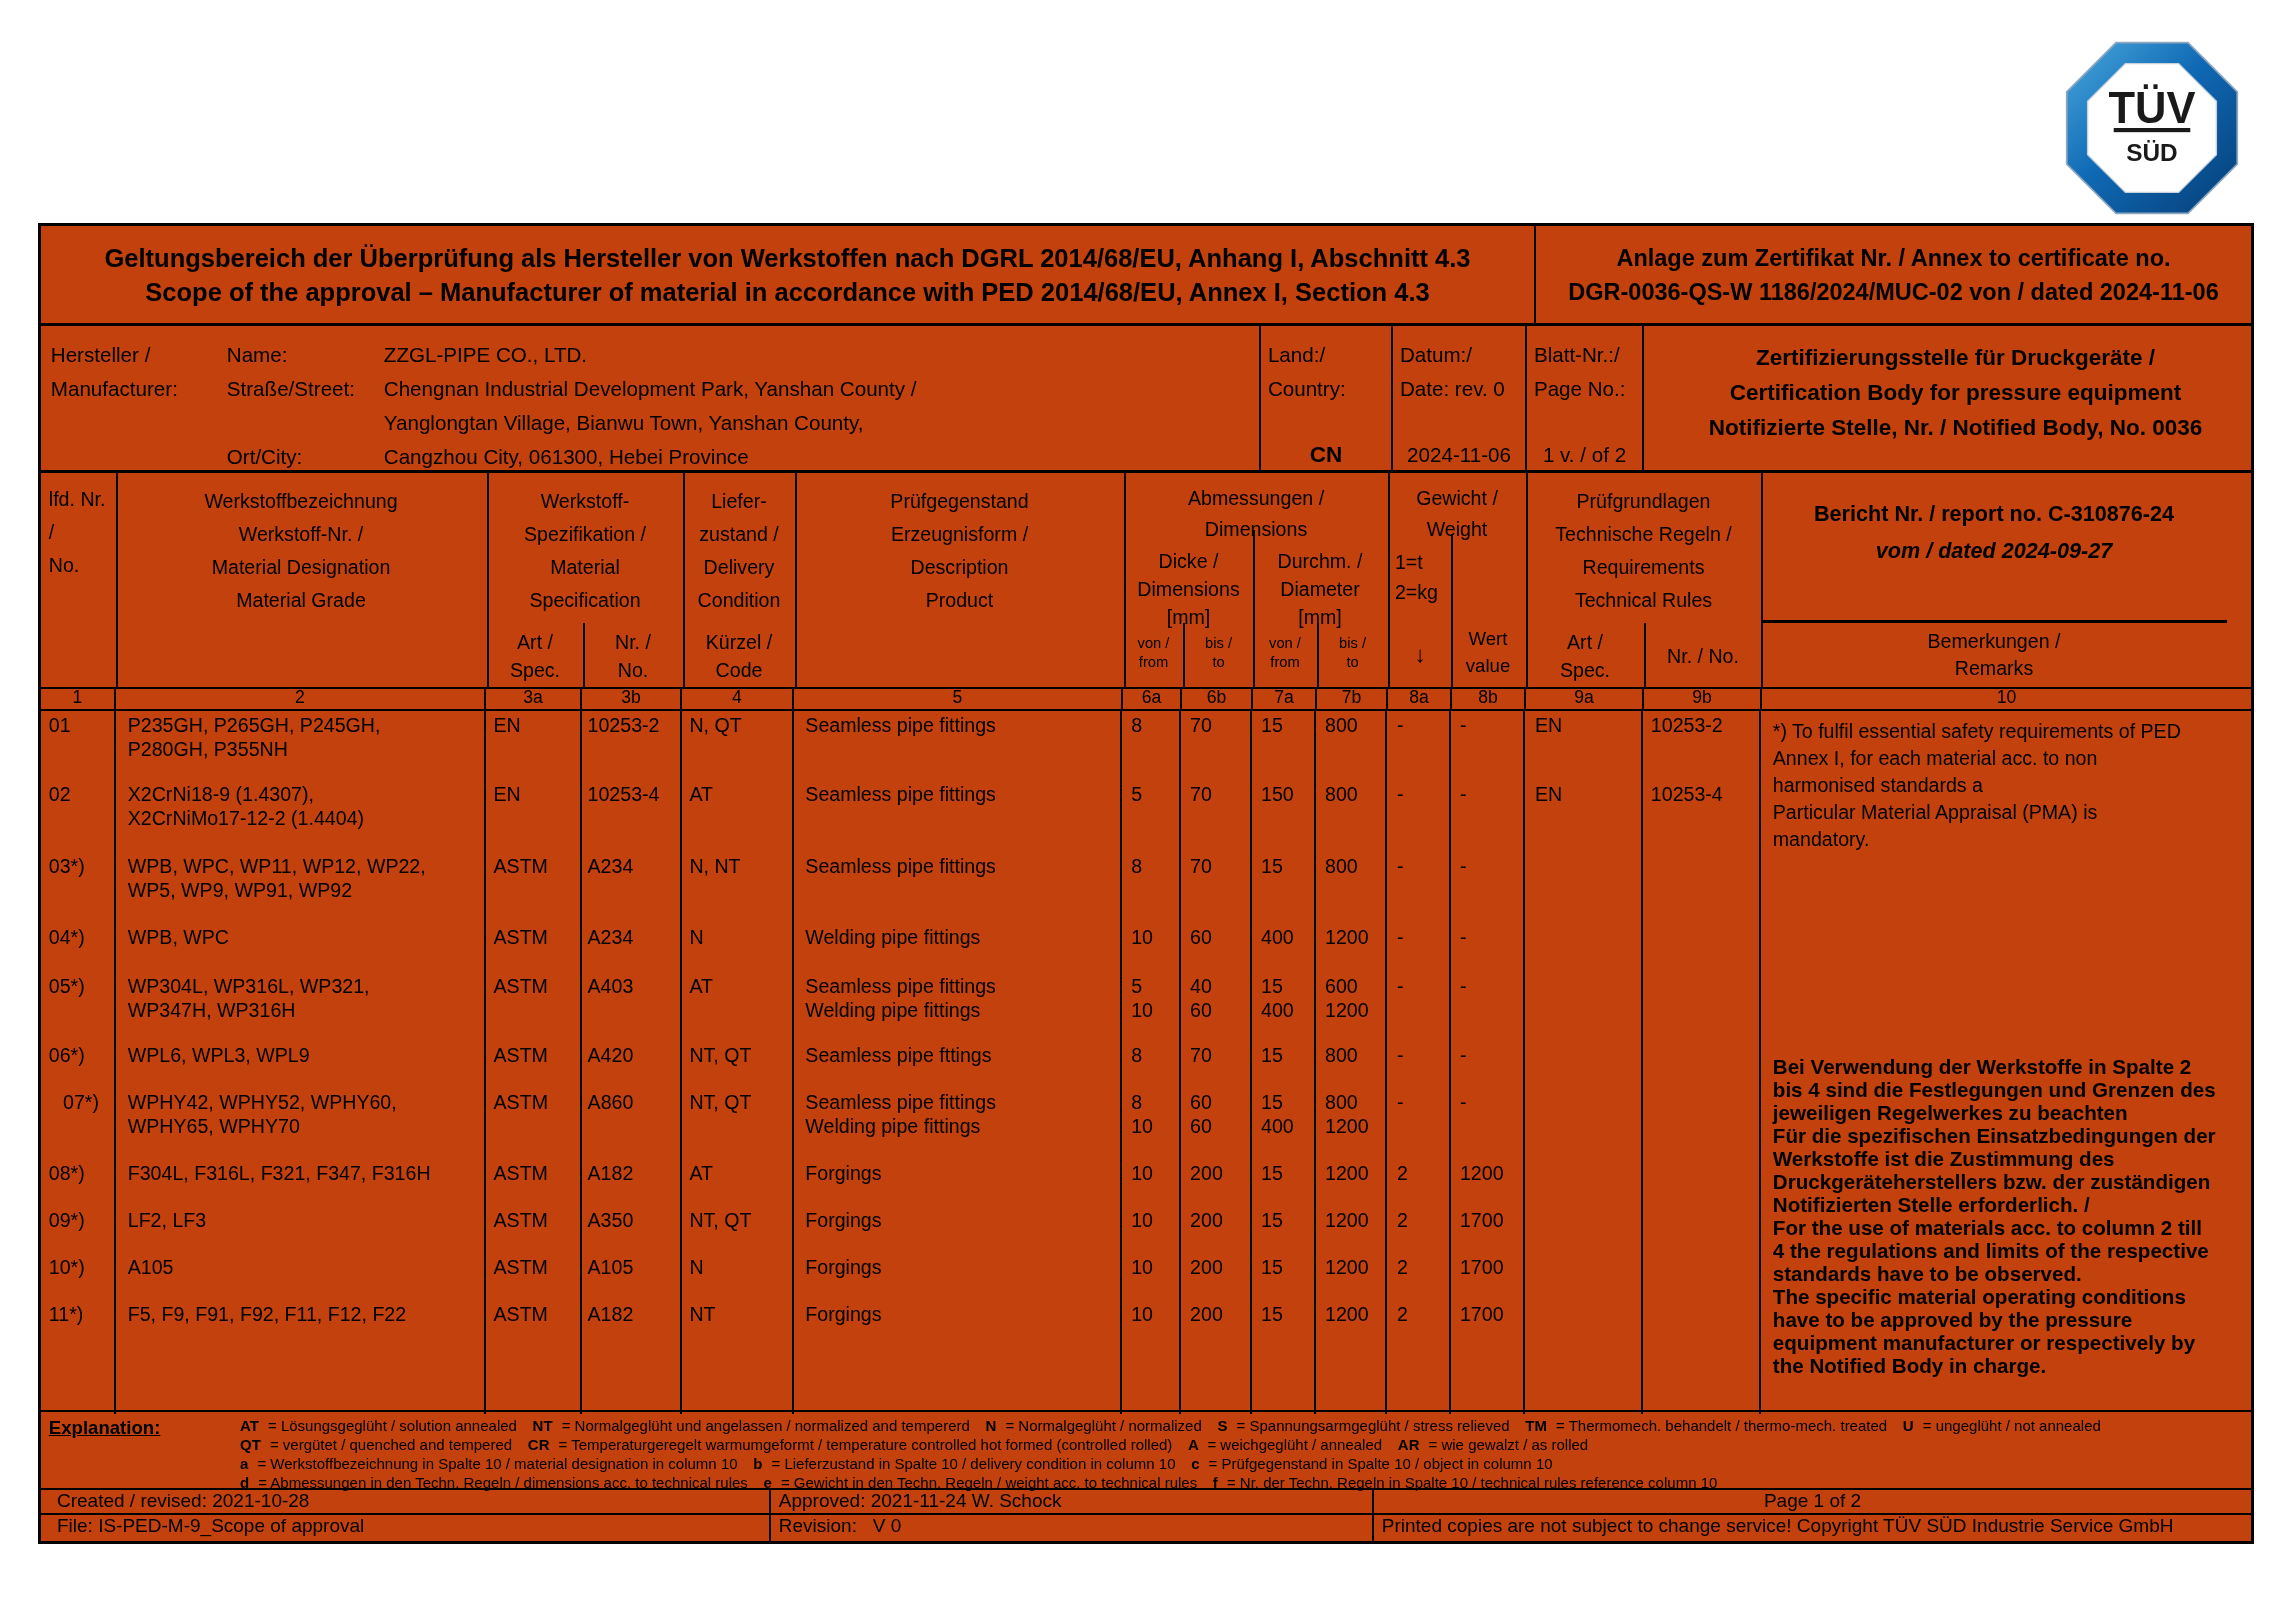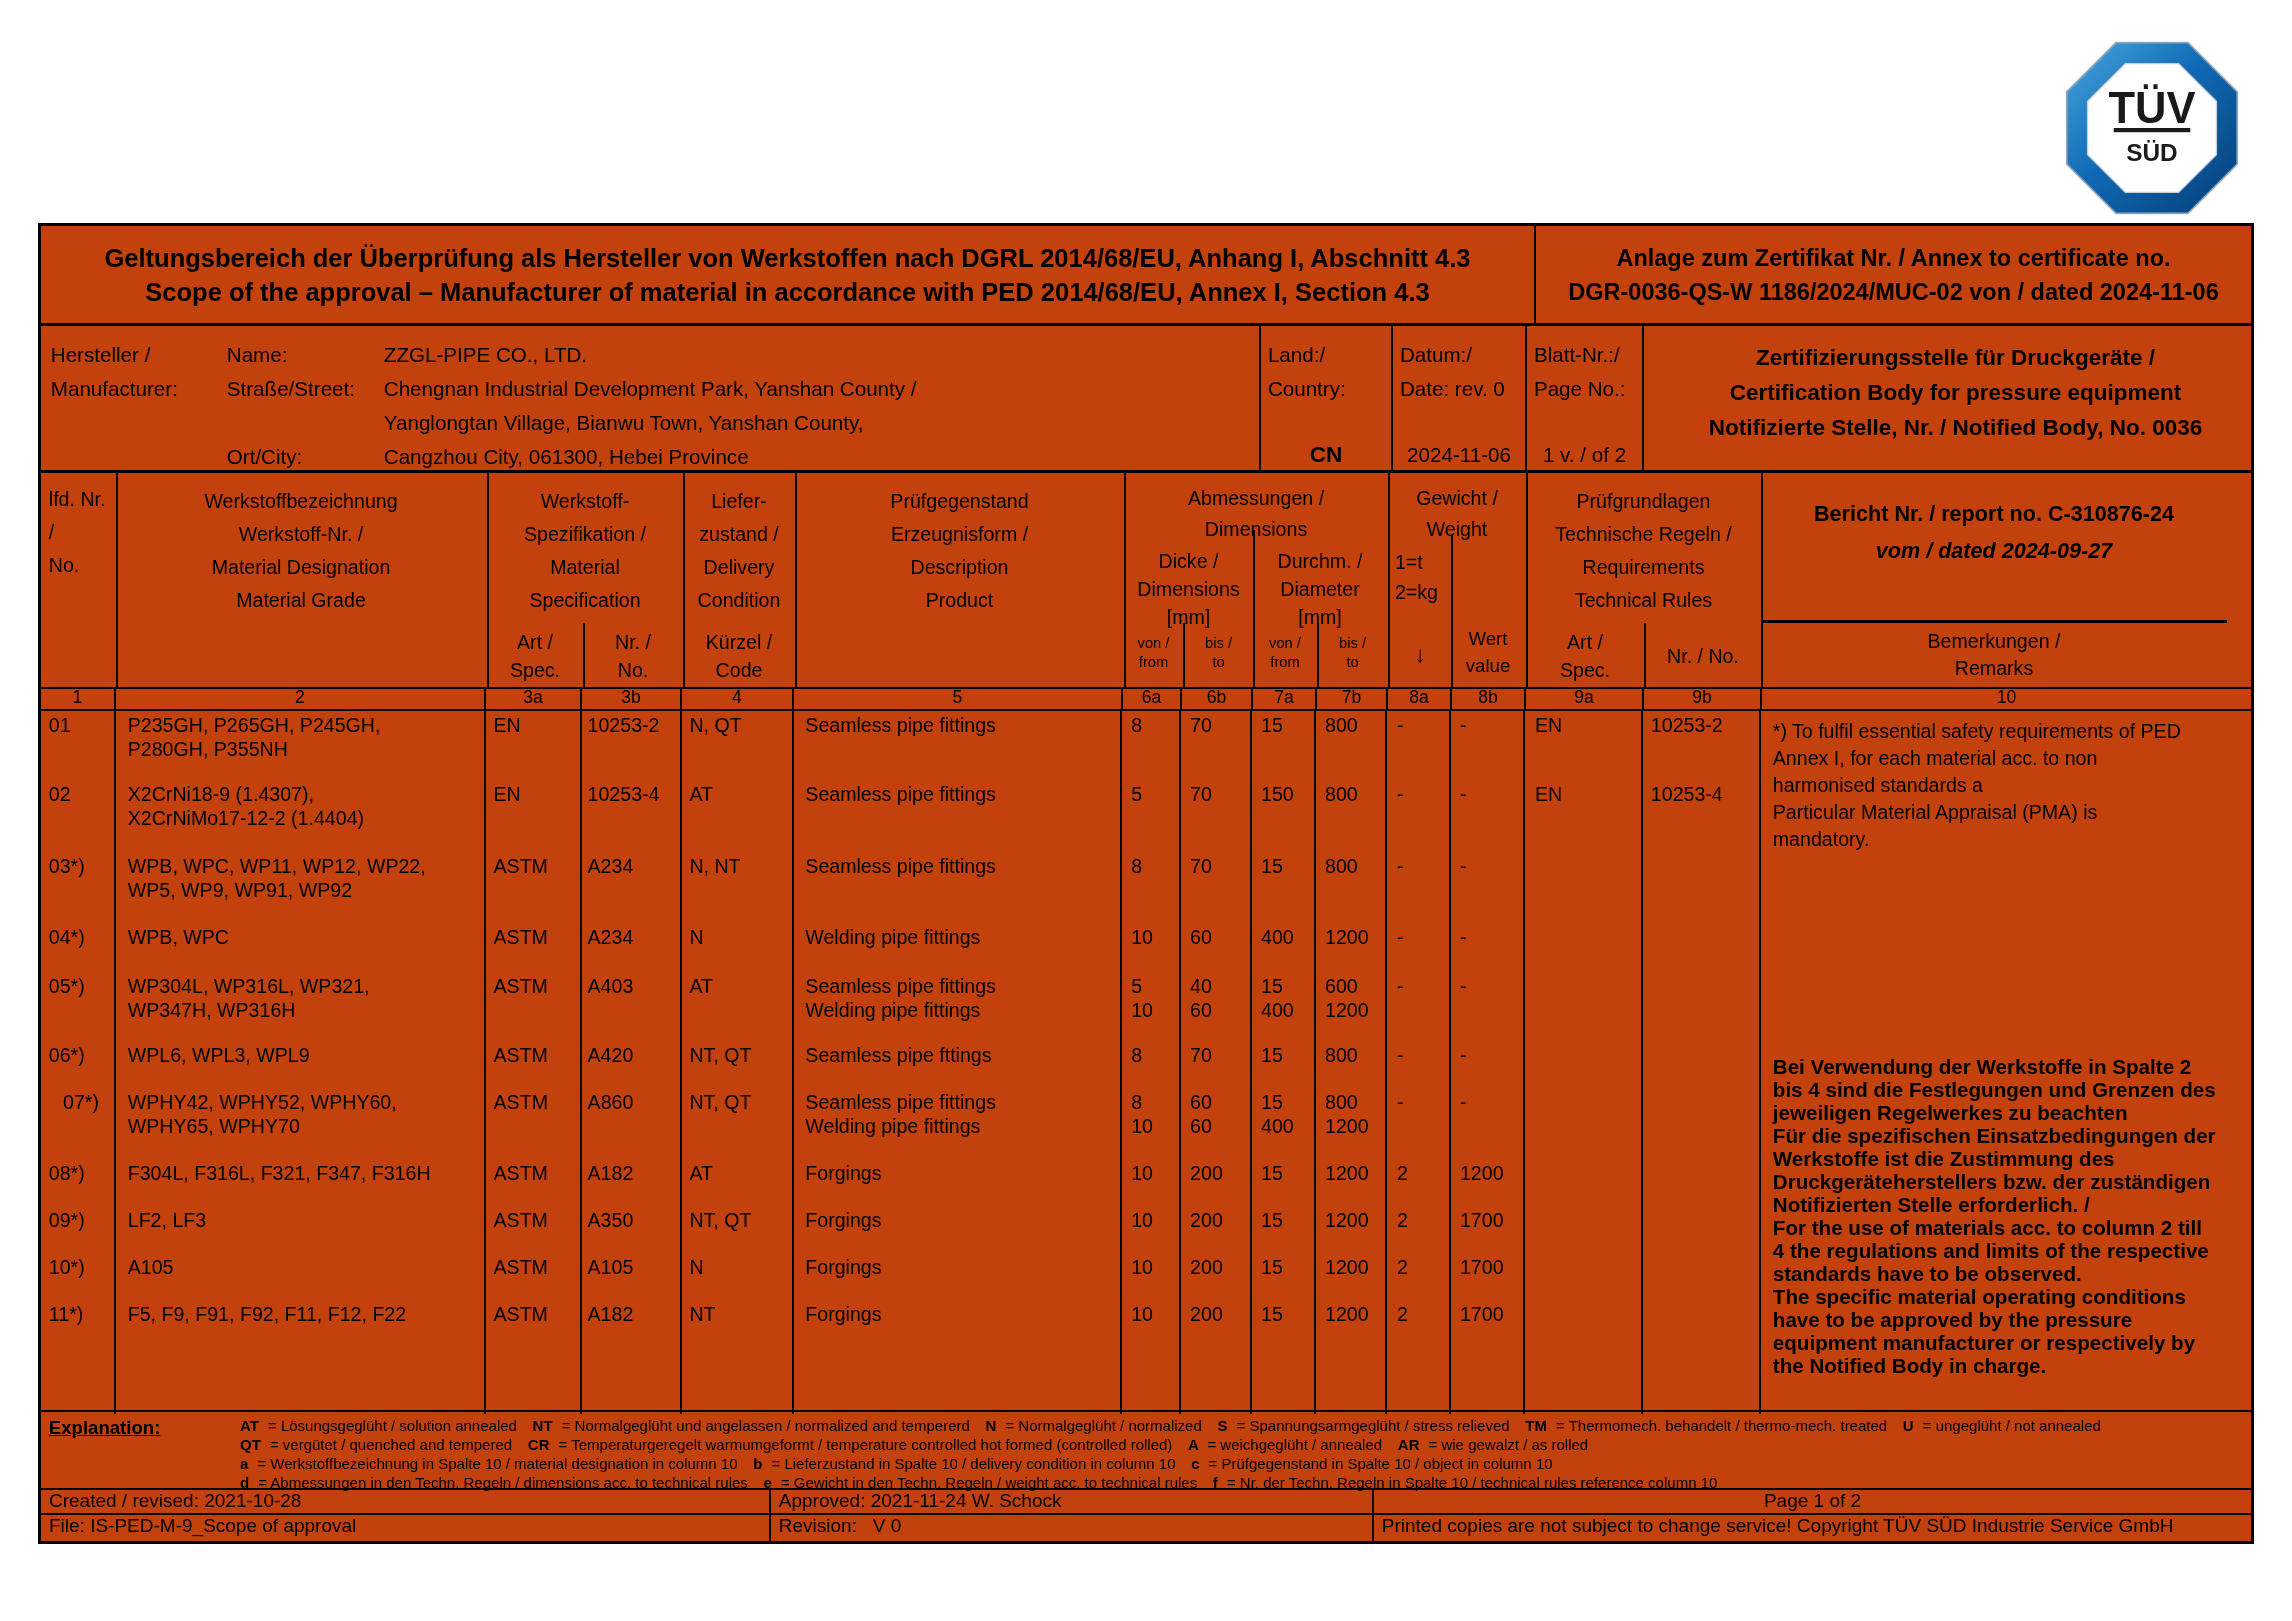--- a/index.html
+++ b/index.html
@@ -88,21 +88,21 @@
   
   .expl { position:relative; height:78px; border-bottom:2.9px solid #000; }
   .expl-label { position:absolute; left:7.8px; top:5.9px; font-weight:bold; font-size:18.6px; text-decoration:underline; }
   .expl-lines { position:absolute; left:199px; top:4.9px; width:1980px; font-size:15px; line-height:19px; }
   .ex-line b { margin-right:4.9px; }
   .ex-tok { margin-right:15.7px; }
 
   
   .frow { display:flex; height:25.5px; font-size:19px; line-height:22.5px; }
   .frow1 { border-bottom:2.9px solid #000; }
-  .f1 { width:730px; border-right:2px solid #000; padding-left:8px; white-space:pre-wrap; }
+  .f1 { width:730px; border-right:2px solid #000; padding-left:16px; white-space:pre-wrap; }
   .f2 { width:603px; border-right:2px solid #000; padding-left:7.8px; white-space:pre-wrap; }
   .f3 { flex:1; padding:0 7.8px; white-space:pre-wrap; }
   .f3.right { text-align:center; }
 </style>
 </head>
 <body>
 
 <div class="page">
 
   <div class="logo">

